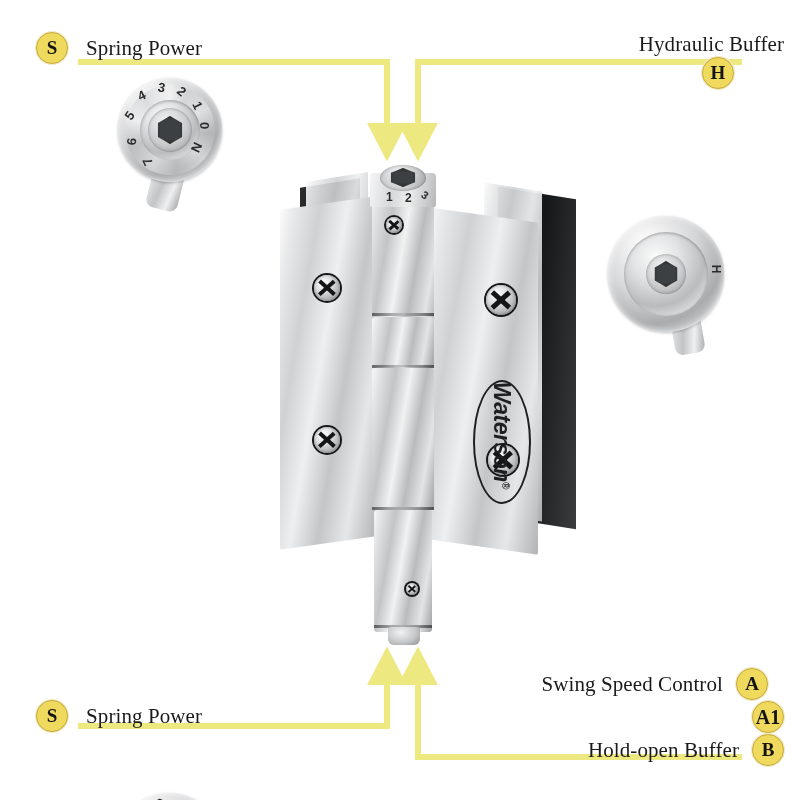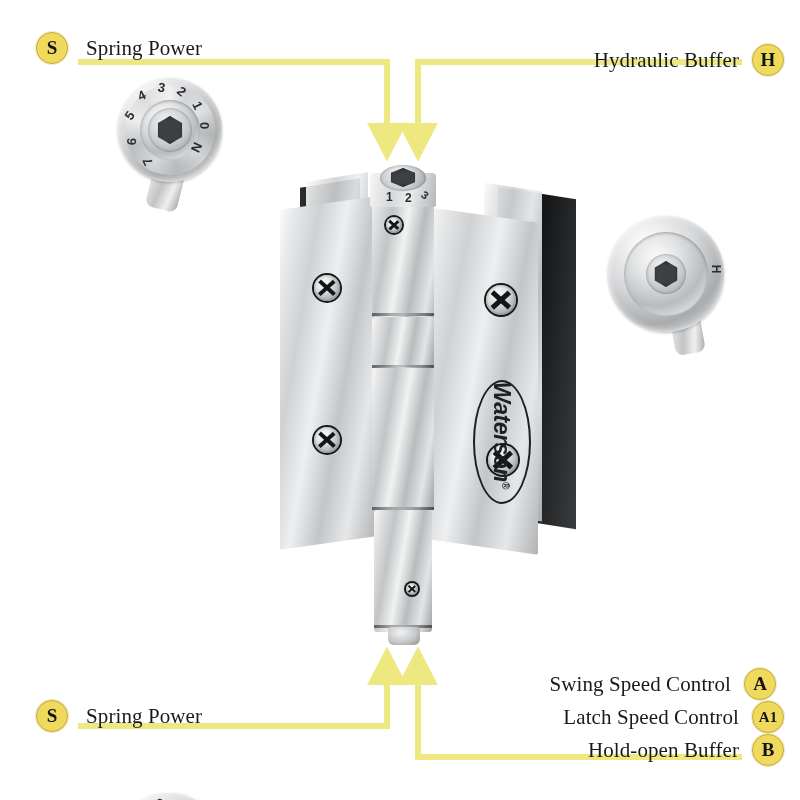--- a/index.html
+++ b/index.html
@@ -46,28 +46,28 @@
     border: 1.5px solid #c9ab3a;
     box-shadow: 0 0 0 1px #efe9c4;
     display: flex;
     align-items: center;
     justify-content: center;
     font-size: 19px;
     font-weight: 700;
     color: #141414;
     flex: 0 0 auto;
   }
-  .badge.small-text { font-size: 15px; font-family: Liberation Serif, serif; }
+  .badge.small-text { font-size: 20px; font-family: Liberation Serif, serif; }
   .badge-left { margin-right: 18px; }
   .badge-right { margin-left: 13px; }
 
   .label-tl { left: 36px;  top: 32px; }
-  .label-tr { right: 16px; top: 32px; flex-direction: row; margin-top: 12px; }
+  .label-tr { right: 16px; top: 32px; flex-direction: column; }
   .label-bl { left: 36px;  top: 700px; }
-  .label-br1 { right: 24px; top: 668px; }
+  .label-br1 { right: 32px; top: 668px; }
   .label-br2 { right: 16px; top: 701px; }
   .label-br3 { right: 16px; top: 734px; }
 
   
   .part { position: absolute; z-index: 1; }
 
   
   .dial-wrap { position: relative; }
 
   .dial-body {
@@ -227,21 +227,20 @@
     <div class="badge badge-left">S</div>
     <div class="label-text">Spring Power</div>
   </div>
 
   <div class="label label-br1">
     <div class="label-text">Swing Speed Control</div>
     <div class="badge badge-right">A</div>
   </div>
 
   <div class="label label-br2">
-    <div class="label-text">Latch Speed Control</div>
     <div class="badge badge-right small-text">A1</div>
   </div>
 
   <div class="label label-br3">
     <div class="label-text">Hold-open Buffer</div>
     <div class="badge badge-right">B</div>
   </div>
 
   <div class="part dial-wrap" id="dial-tl" style="left:110px; top:70px; width:130px; height:140px;">
     <div class="dial-tab" style="left:40px; top:92px; width:32px; height:48px; transform:rotate(14deg);"></div>

